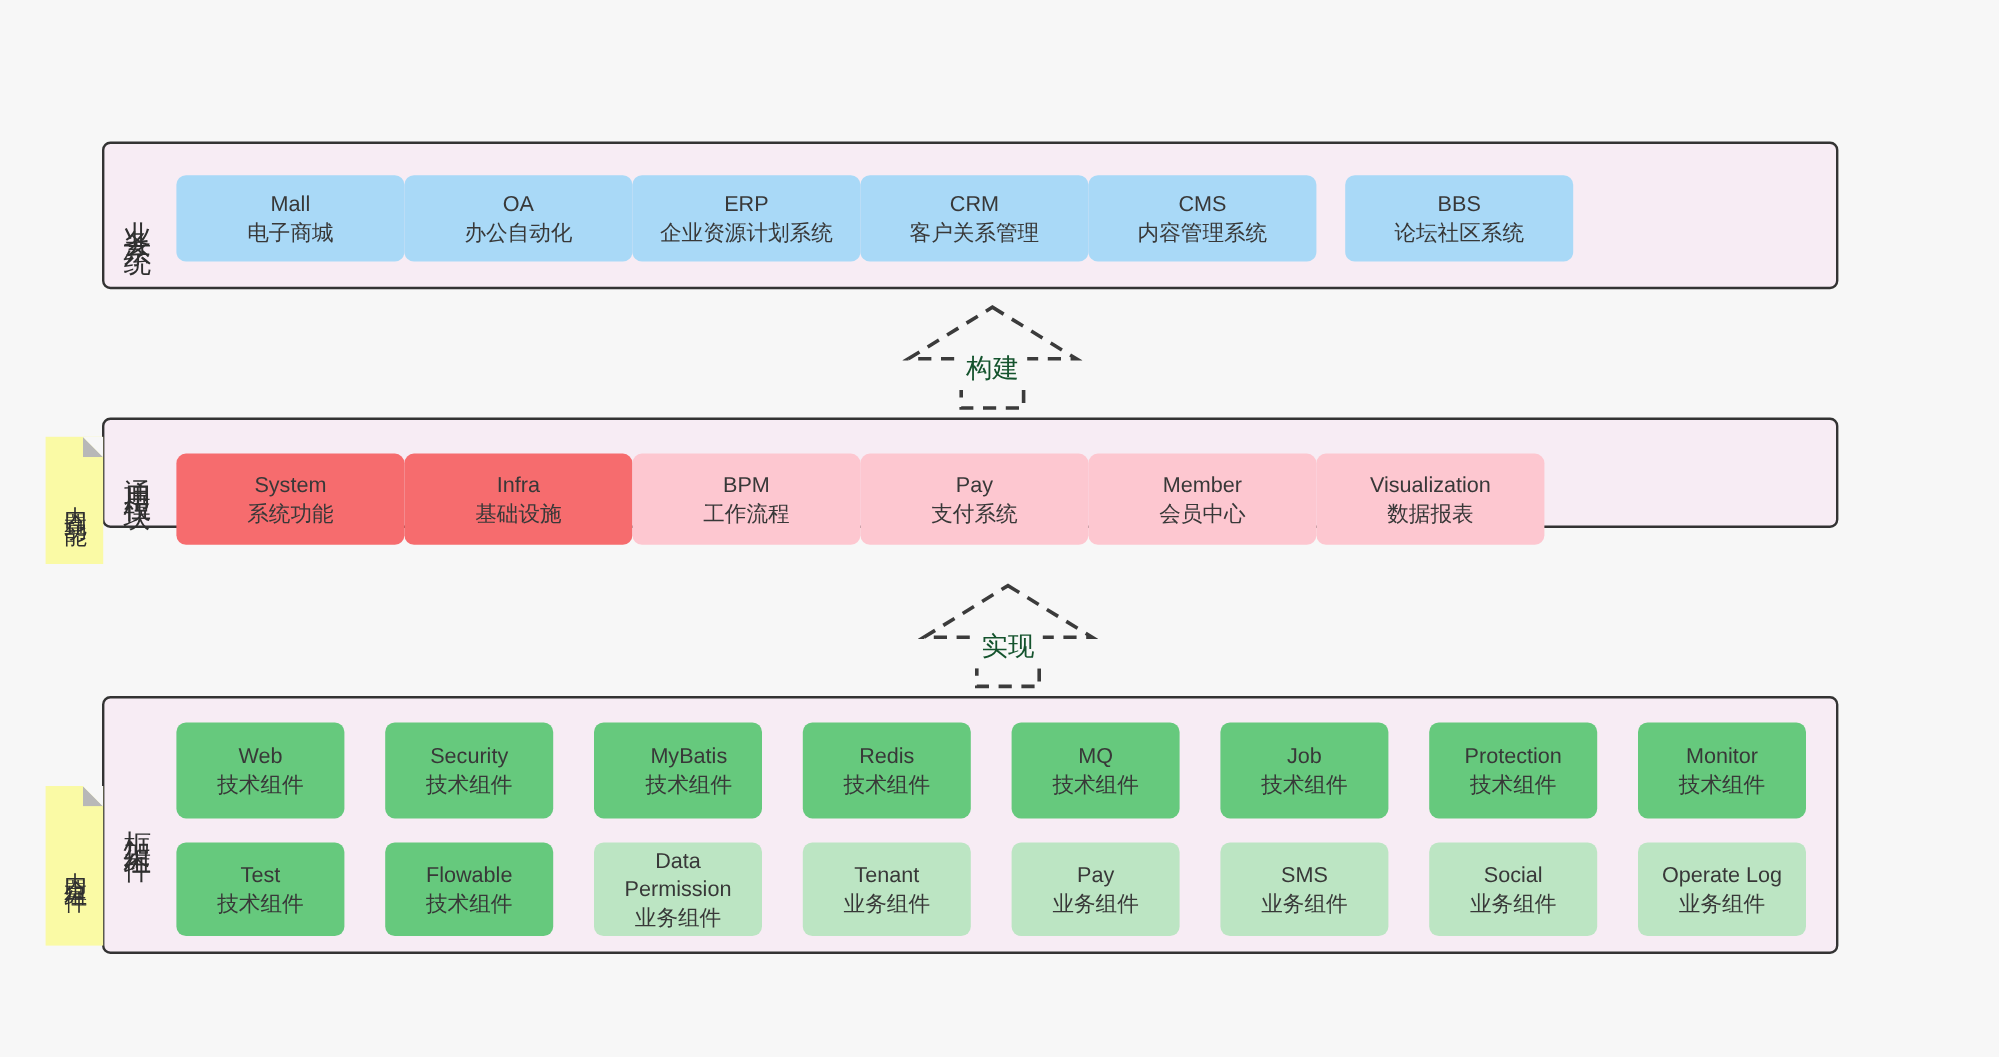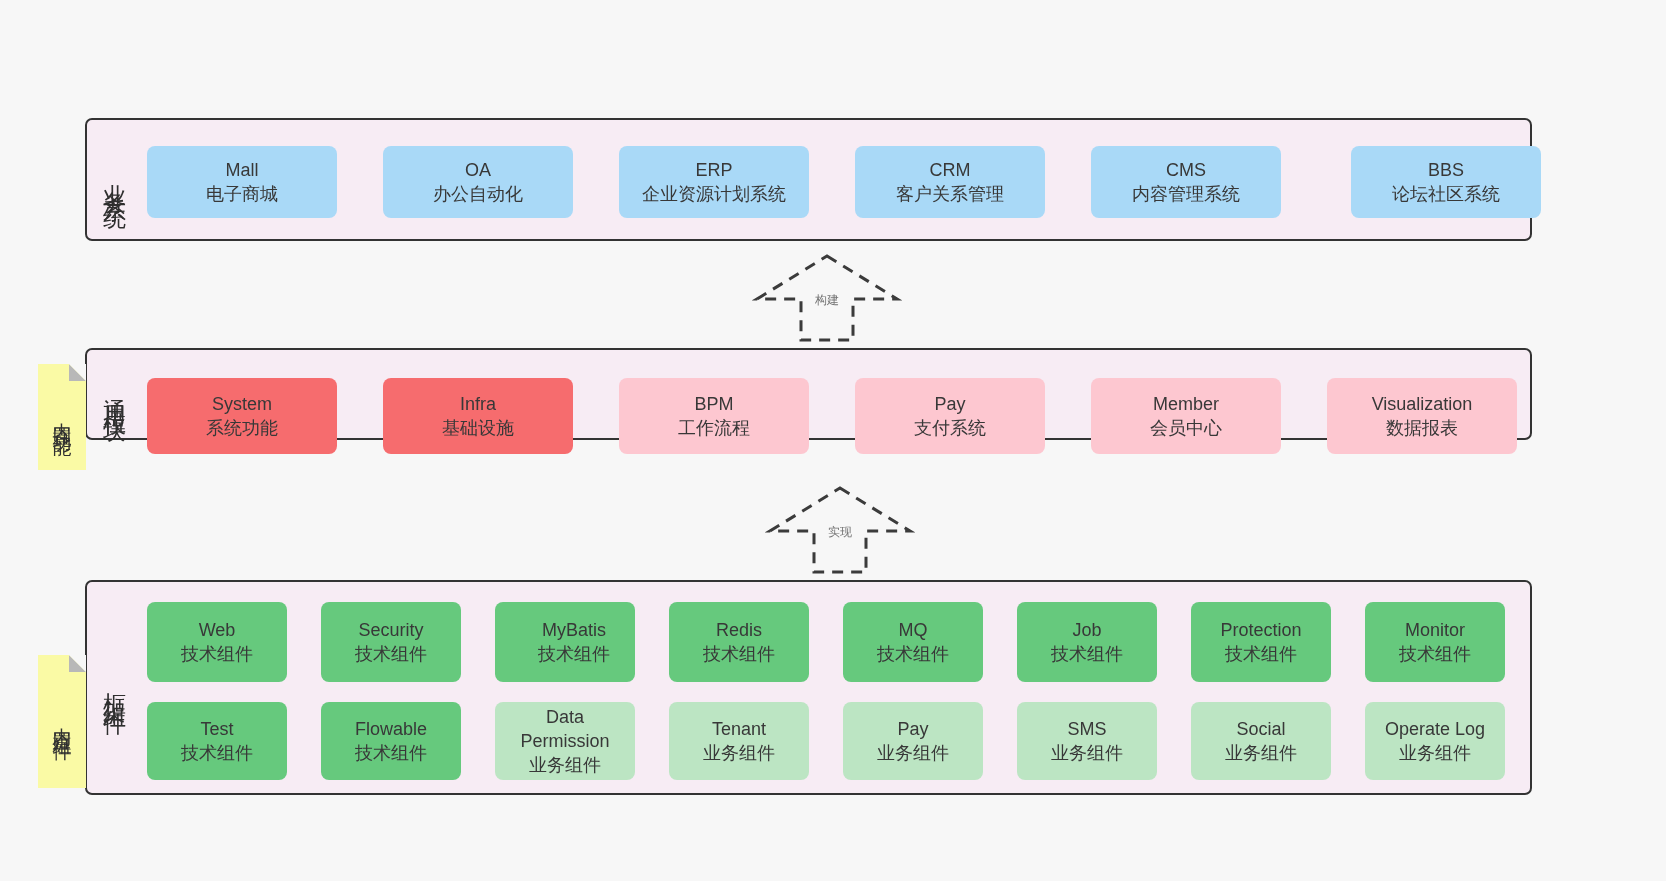--- a/index.html
+++ b/index.html
@@ -44,21 +44,21 @@
     font-size:23px;
     letter-spacing:7px;
     color:#2f2f2f;
     white-space:nowrap;
   }
   .row{
     position:absolute;
     left:60px;
     display:flex;
   }
-  .row-wide{gap:46px;}
+  .row-wide{}
   .row-narrow{gap:34px;}
   .layer-business .row{top:26px;}
   .layer-modules .row{top:28px;}
   .layer-components .row-0{top:20px;}
   .layer-components .row-1{top:120px;}
   .cell{
     border-radius:8px;
     display:flex;
     flex-direction:column;
     align-items:center;
@@ -119,22 +119,22 @@
     stroke:#3b3b3b;
     stroke-width:3;
     stroke-dasharray:11 8;
   }
   .arrow-label{
     position:absolute;
     left:50%;top:36px;
     transform:translateX(-50%);
     background:var(--bg);
     padding:3px 7px;
-    font-size:12px;
-    color:#737373;
+    font-size:22px;
+    color:#14532d;
     white-space:nowrap;
   }
 </style>
 </head>
 <body>
 
 <section class="layer layer-business">
   <div class="layer-label">业务系统</div>
   <div class="row row-wide row-0">
       <div class="cell cell-wide" style="background: var(--blue);">

